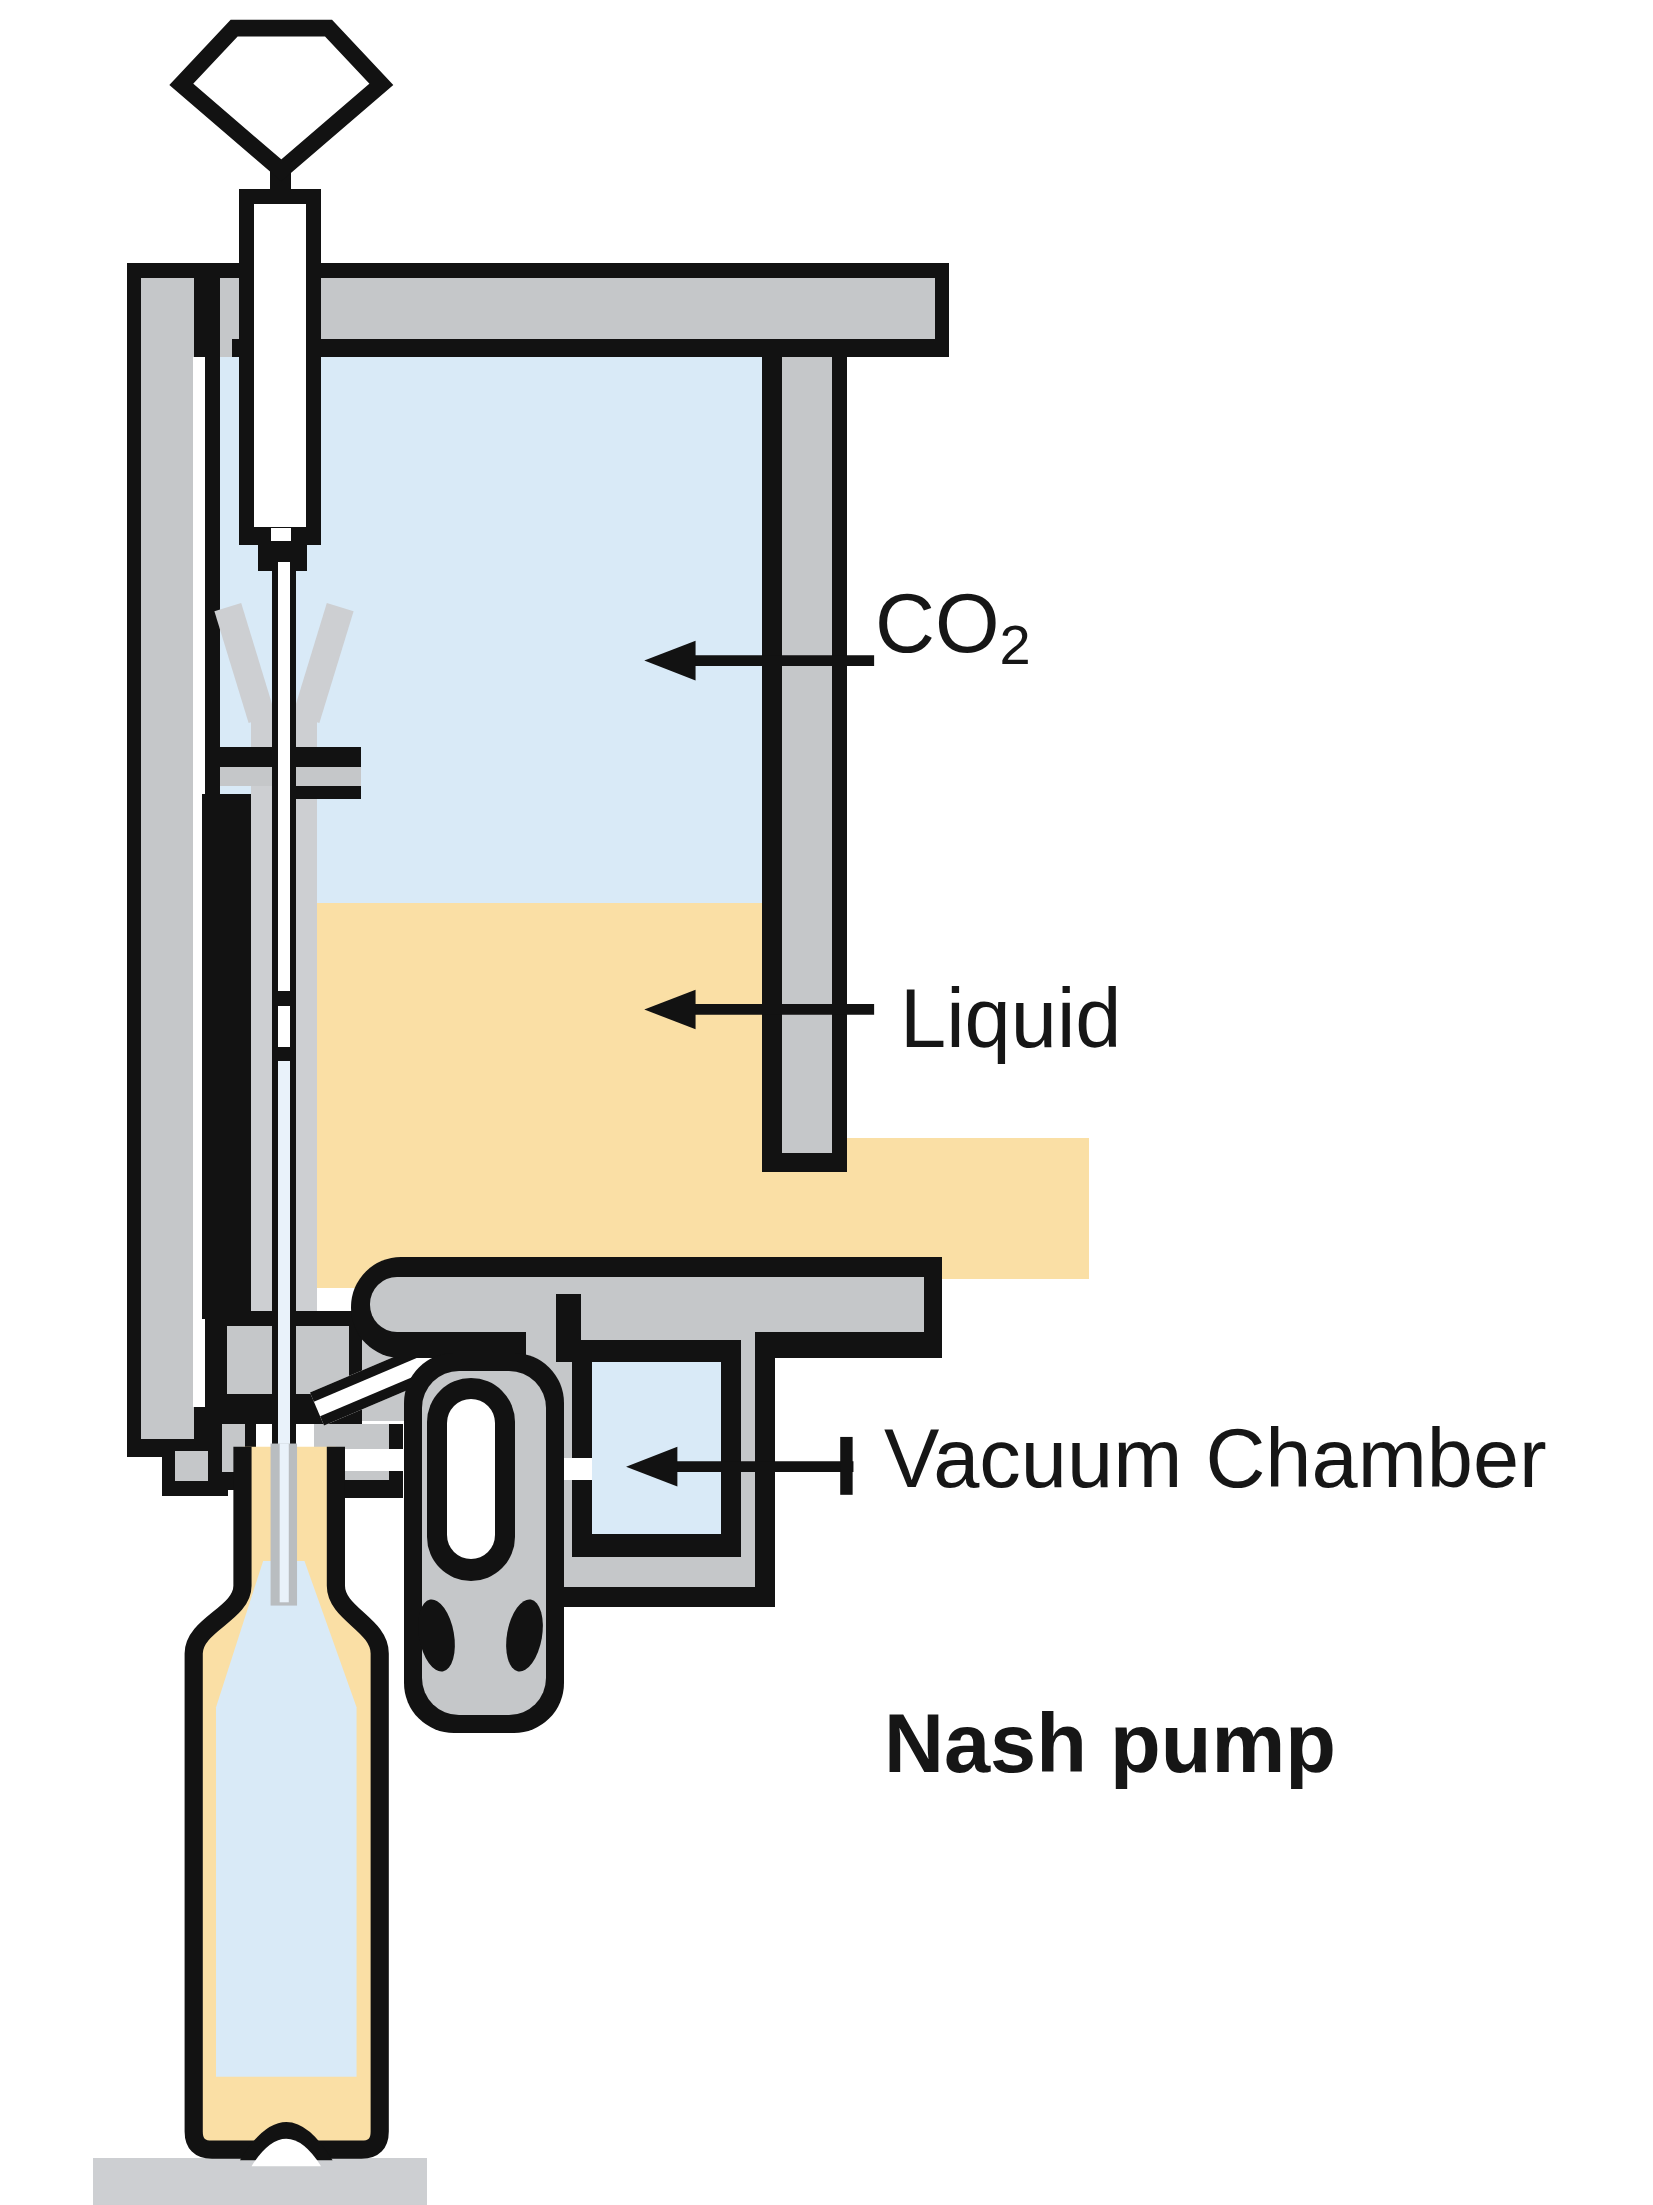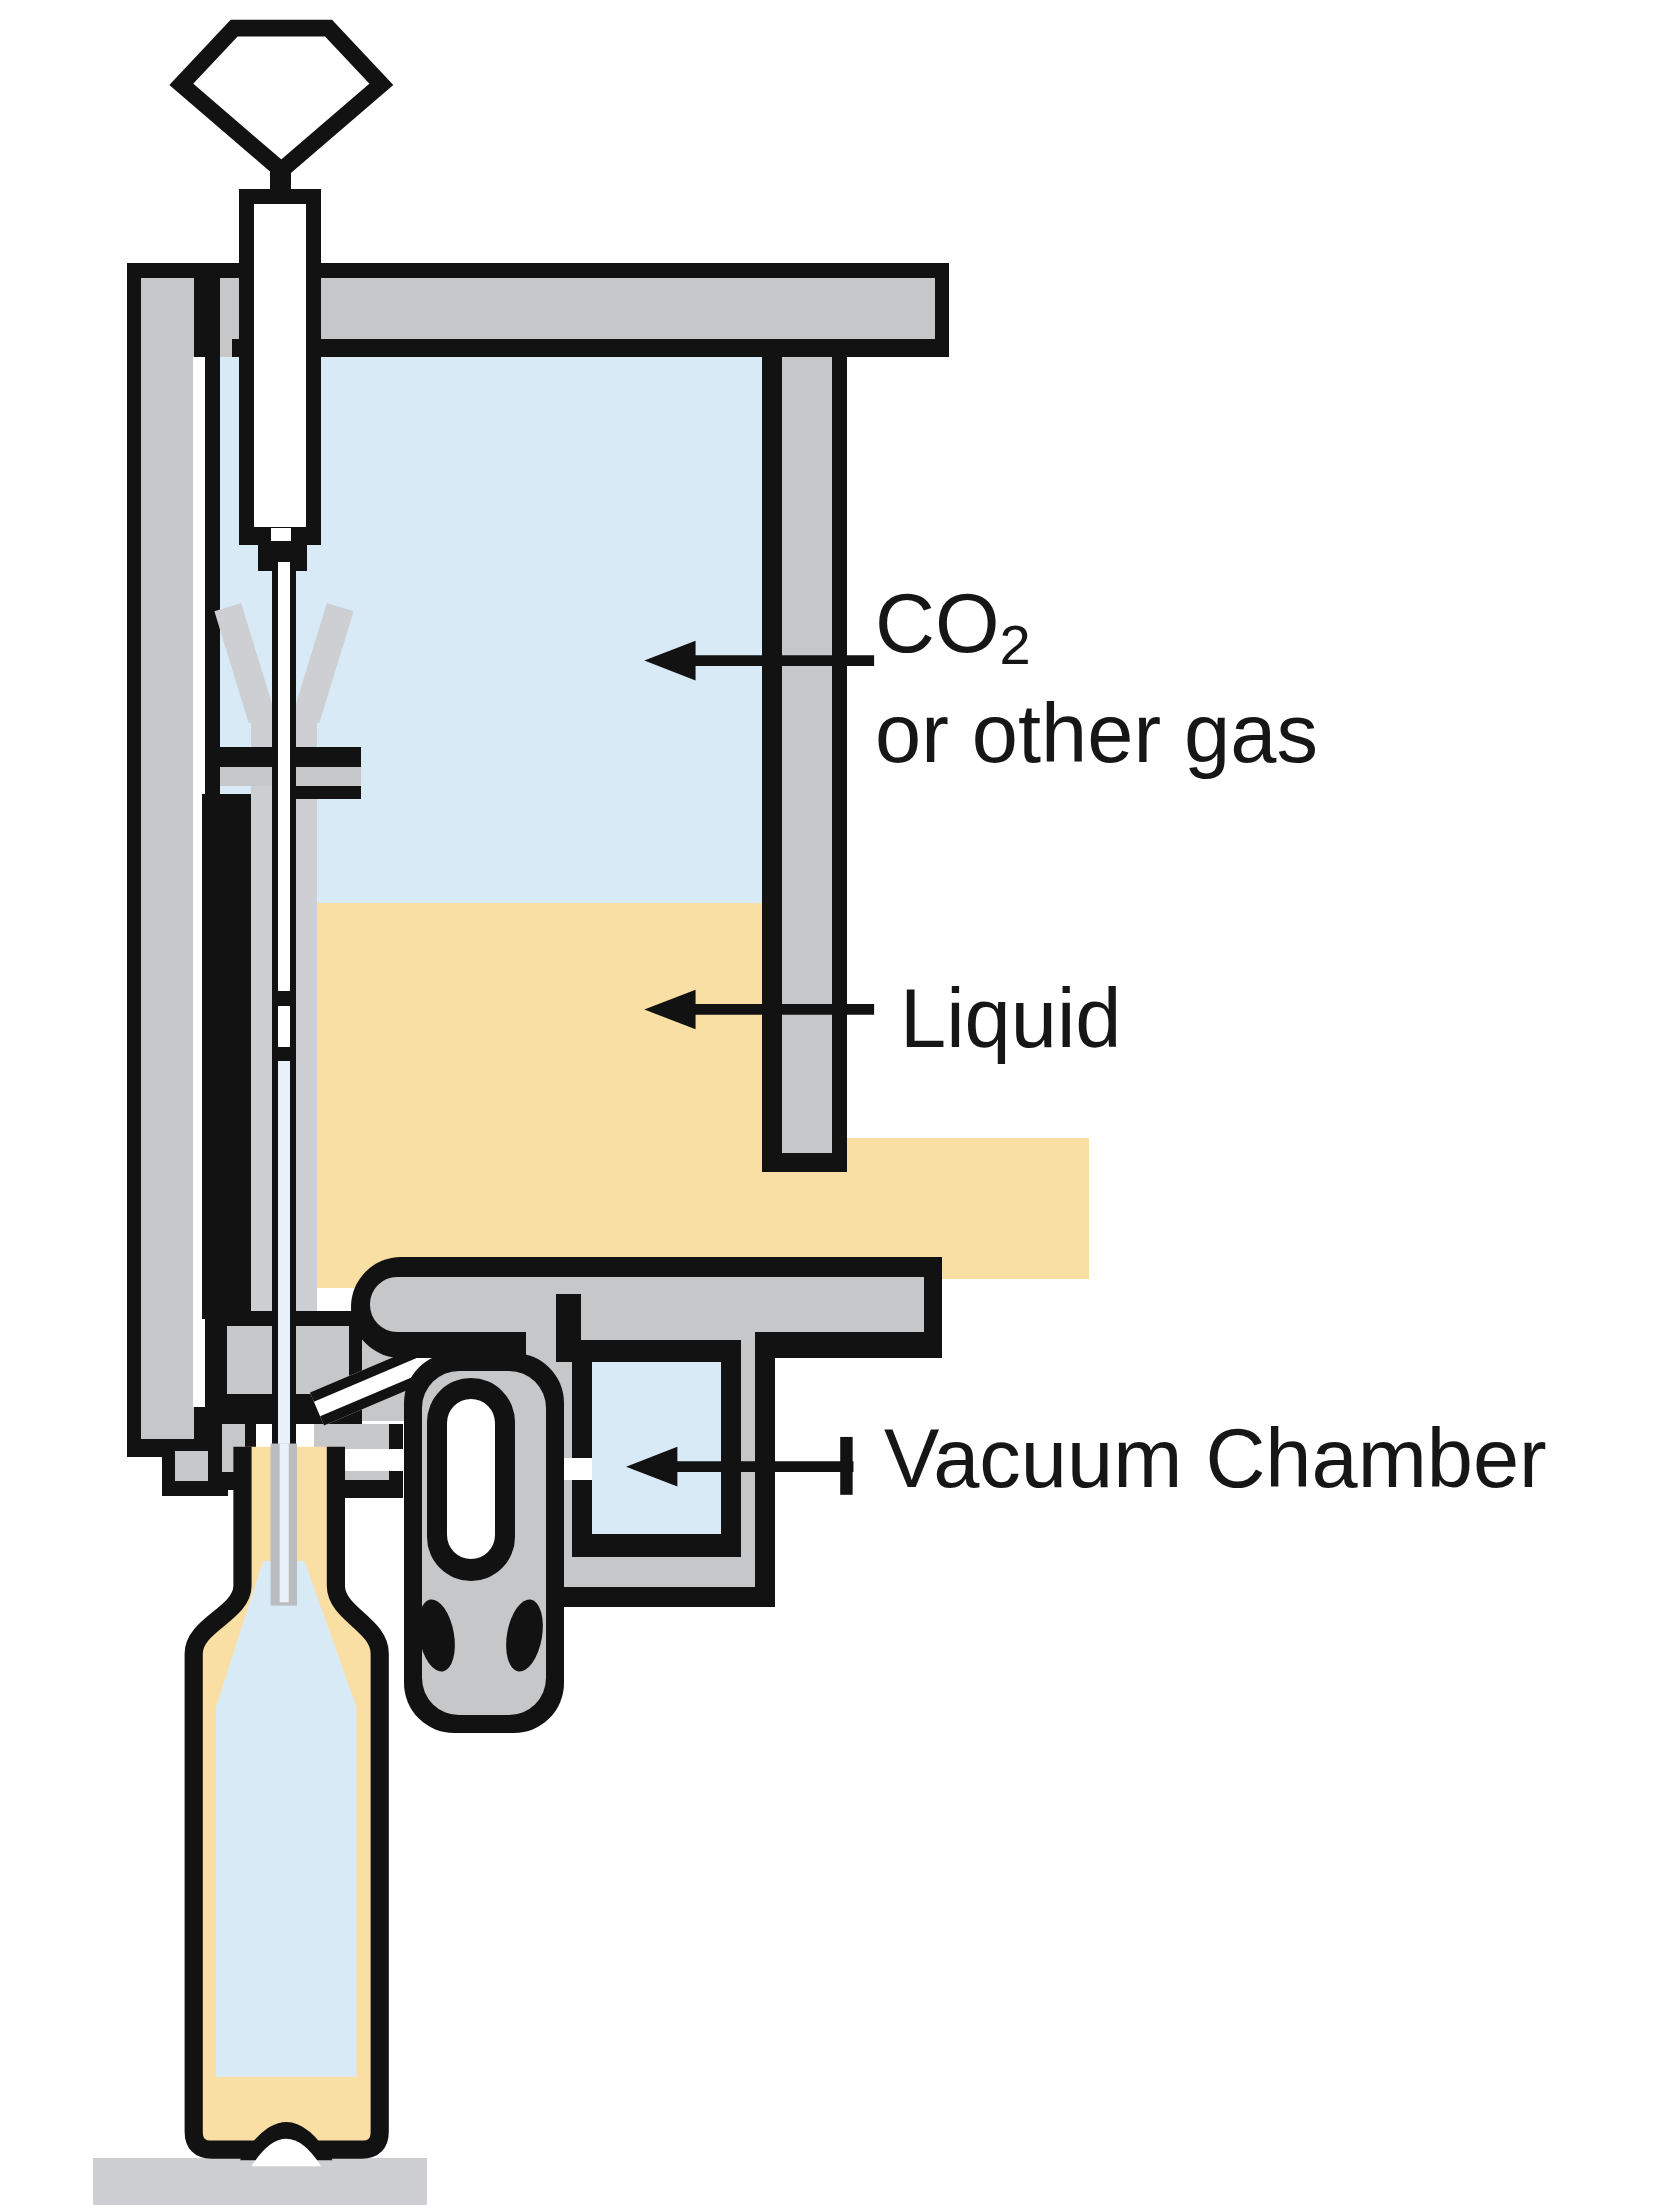--- a/index.html
+++ b/index.html
@@ -127,27 +127,27 @@
 
     <g>
       <line x1="816" y1="1774" x2="1032" y2="1774" stroke="#121212" stroke-width="13"></line>
       <rect x="1016" y="1738" width="15" height="70" fill="#121212"></rect>
       <polygon points="757,1774 819,1750 819,1798" fill="#121212"></polygon>
     </g>
   </svg>
 
   <div class="label" style="left:875px;top:579px;">
     <span>CO</span><span class="sub">2</span><br>
-    <span>or other gas</span>
   </div>
 
   <div class="label" style="left:900px;top:974px;">
     <span>Liquid</span>
   </div>
 
   <div class="label vac" style="left:875px;top:1411px;">
     <span>Vacuum Chamber</span><br>
     <br>
     <br>
+    <span class="bold">Nash pump</span>
   </div>
 
 </div>
 
 
 </body></html>

